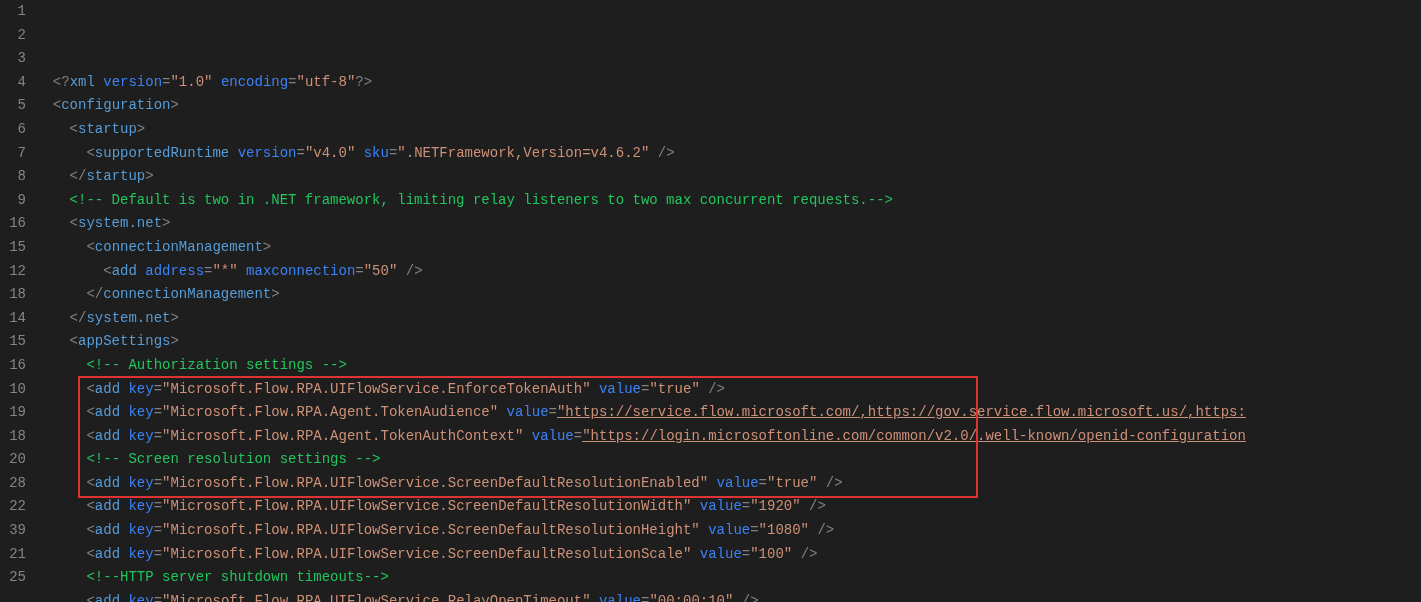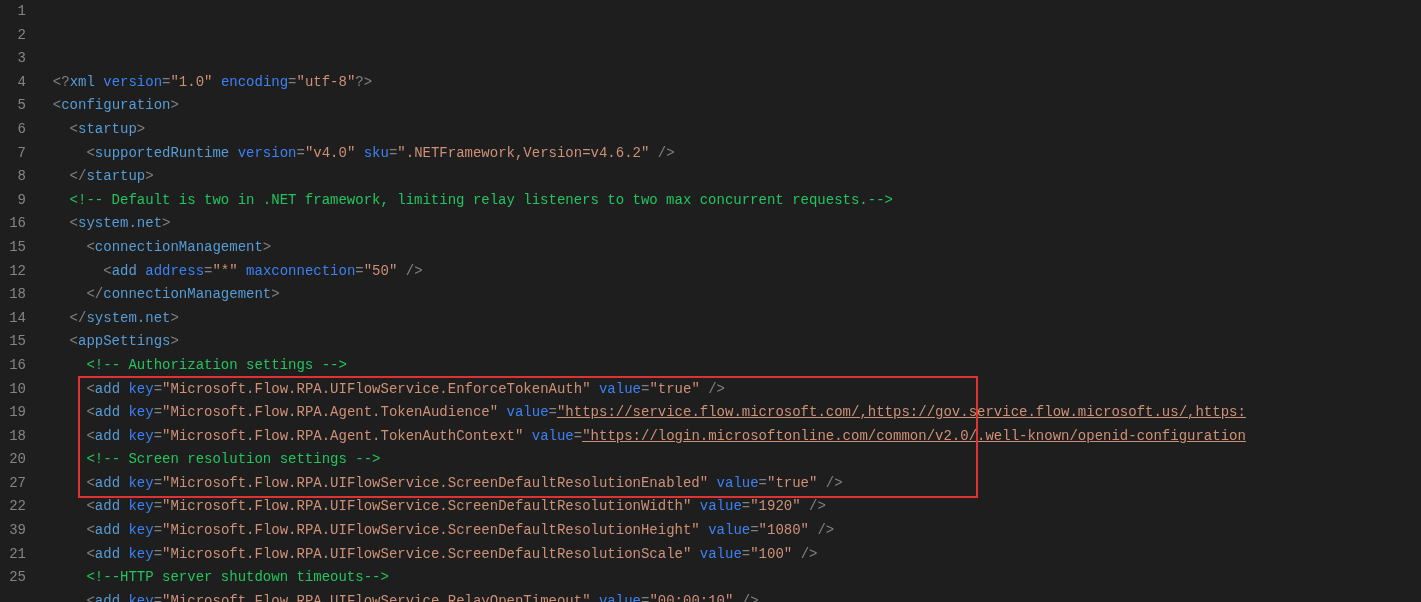--- a/index.html
+++ b/index.html
@@ -60,21 +60,21 @@
       <div class="line">15</div>
       <div class="line">12</div>
       <div class="line">18</div>
       <div class="line">14</div>
       <div class="line">15</div>
       <div class="line">16</div>
       <div class="line">10</div>
       <div class="line">19</div>
       <div class="line">18</div>
       <div class="line">20</div>
-      <div class="line">27</div>
+      <div class="line">28</div>
       <div class="line">22</div>
       <div class="line">39</div>
       <div class="line">21</div>
       <div class="line">25</div>
     </div>
   <div class="code" id="code">
     <div class="hl-box" id="hl" style="top: 375.6px; left: 42px; width: 900px; height: 122px;"></div>
   <div class="line">  <span class="pi">&lt;?</span><span class="tag">xml</span> <span class="attr">version</span><span class="pi">=</span><span class="str">"1.0"</span> <span class="attr">encoding</span><span class="pi">=</span><span class="str">"utf-8"</span><span class="pi">?&gt;</span></div><div class="line">  <span class="pi">&lt;</span><span class="tag">configuration</span><span class="pi">&gt;</span></div><div class="line">    <span class="pi">&lt;</span><span class="tag">startup</span><span class="pi">&gt;</span></div><div class="line">      <span class="pi">&lt;</span><span class="tag">supportedRuntime</span> <span class="attr">version</span><span class="pi">=</span><span class="str">"v4.0"</span> <span class="attr">sku</span><span class="pi">=</span><span class="str">".NETFramework,Version=v4.6.2"</span> <span class="pi">/&gt;</span></div><div class="line">    <span class="pi">&lt;/</span><span class="tag">startup</span><span class="pi">&gt;</span></div><div class="line">    <span class="cm">&lt;!-- Default is two in .NET framework, limiting relay listeners to two max concurrent requests.--&gt;</span></div><div class="line">    <span class="pi">&lt;</span><span class="tag">system.net</span><span class="pi">&gt;</span></div><div class="line">      <span class="pi">&lt;</span><span class="tag">connectionManagement</span><span class="pi">&gt;</span></div><div class="line">        <span class="pi">&lt;</span><span class="tag">add</span> <span class="attr">address</span><span class="pi">=</span><span class="str">"*"</span> <span class="attr">maxconnection</span><span class="pi">=</span><span class="str">"50"</span> <span class="pi">/&gt;</span></div><div class="line">      <span class="pi">&lt;/</span><span class="tag">connectionManagement</span><span class="pi">&gt;</span></div><div class="line">    <span class="pi">&lt;/</span><span class="tag">system.net</span><span class="pi">&gt;</span></div><div class="line">    <span class="pi">&lt;</span><span class="tag">appSettings</span><span class="pi">&gt;</span></div><div class="line">      <span class="cm">&lt;!-- Authorization settings --&gt;</span></div><div class="line">      <span class="pi">&lt;</span><span class="tag">add</span> <span class="attr">key</span><span class="pi">=</span><span class="str">"Microsoft.Flow.RPA.UIFlowService.EnforceTokenAuth"</span> <span class="attr">value</span><span class="pi">=</span><span class="str">"true"</span> <span class="pi">/&gt;</span></div><div class="line">      <span class="pi">&lt;</span><span class="tag">add</span> <span class="attr">key</span><span class="pi">=</span><span class="str">"Microsoft.Flow.RPA.Agent.TokenAudience"</span> <span class="attr">value</span><span class="pi">=</span><span class="link">"https://service.flow.microsoft.com/,https://gov.service.flow.microsoft.us/,https:</span></div><div class="line">      <span class="pi">&lt;</span><span class="tag">add</span> <span class="attr">key</span><span class="pi">=</span><span class="str">"Microsoft.Flow.RPA.Agent.TokenAuthContext"</span> <span class="attr">value</span><span class="pi">=</span><span class="link">"https://login.microsoftonline.com/common/v2.0/.well-known/openid-configuration</span></div><div class="line">      <span class="cm">&lt;!-- Screen resolution settings --&gt;</span></div><div class="line">      <span class="pi">&lt;</span><span class="tag">add</span> <span class="attr">key</span><span class="pi">=</span><span class="str">"Microsoft.Flow.RPA.UIFlowService.ScreenDefaultResolutionEnabled"</span> <span class="attr">value</span><span class="pi">=</span><span class="str">"true"</span> <span class="pi">/&gt;</span></div><div class="line">      <span class="pi">&lt;</span><span class="tag">add</span> <span class="attr">key</span><span class="pi">=</span><span class="str">"Microsoft.Flow.RPA.UIFlowService.ScreenDefaultResolutionWidth"</span> <span class="attr">value</span><span class="pi">=</span><span class="str">"1920"</span> <span class="pi">/&gt;</span></div><div class="line">      <span class="pi">&lt;</span><span class="tag">add</span> <span class="attr">key</span><span class="pi">=</span><span class="str">"Microsoft.Flow.RPA.UIFlowService.ScreenDefaultResolutionHeight"</span> <span class="attr">value</span><span class="pi">=</span><span class="str">"1080"</span> <span class="pi">/&gt;</span></div><div class="line">      <span class="pi">&lt;</span><span class="tag">add</span> <span class="attr">key</span><span class="pi">=</span><span class="str">"Microsoft.Flow.RPA.UIFlowService.ScreenDefaultResolutionScale"</span> <span class="attr">value</span><span class="pi">=</span><span class="str">"100"</span> <span class="pi">/&gt;</span></div><div class="line">      <span class="cm">&lt;!--HTTP server shutdown timeouts--&gt;</span></div><div class="line">      <span class="pi">&lt;</span><span class="tag">add</span> <span class="attr">key</span><span class="pi">=</span><span class="str">"Microsoft.Flow.RPA.UIFlowService.RelayOpenTimeout"</span> <span class="attr">value</span><span class="pi">=</span><span class="str">"00:00:10"</span> <span class="pi">/&gt;</span></div></div>
 </div>
 

